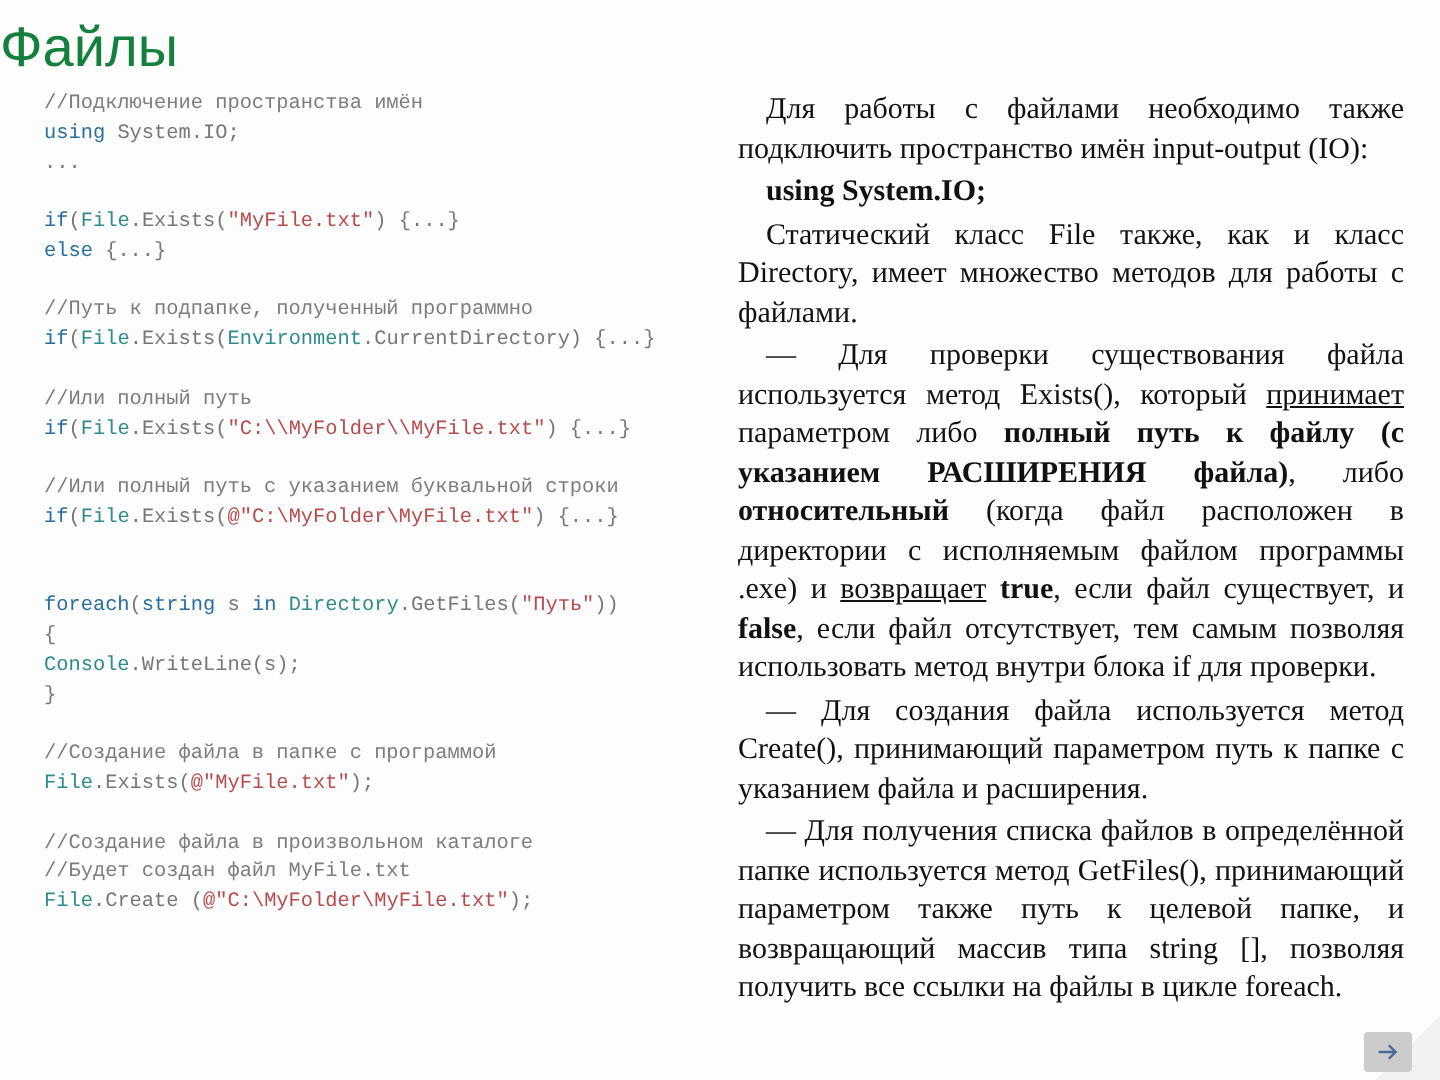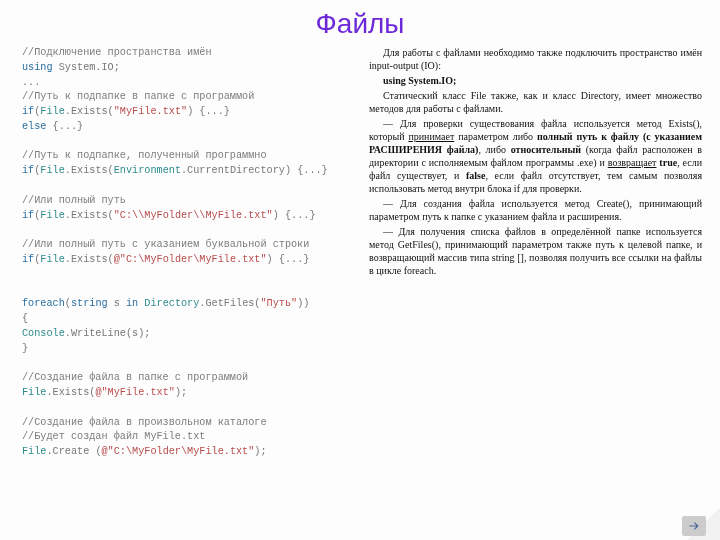--- a/index.html
+++ b/index.html
@@ -11,23 +11,23 @@
     position: relative;
     overflow: hidden;
   }
   .slide {
     width: 720px;
     height: 540px;
     position: relative;
     box-sizing: border-box;
   }
   .title {
-    text-align: center;
+    text-align: left;
     font-size: 28px;
-    color: #6d28d9;
+    color: #15803d;
     font-weight: normal;
     margin: 8px 0 6px 0;
     font-family: "Segoe UI", Arial, sans-serif;
   }
   .columns {
     display: flex;
     padding: 0 18px 0 22px;
     gap: 14px;
     justify-content: space-between;
   }
@@ -38,21 +38,21 @@
     line-height: 1.45;
     color: #777;
   }
   .left .cm { color: #7d7d7d; }
   .left .kw { color: #2a6ea0; }
   .left .ty { color: #2e8b8b; }
   .left .st { color: #b84c4c; }
   .right {
     width: 50%;
     font-family: "Times New Roman", serif;
-    font-size: 10px;
+    font-size: 15px;
     line-height: 1.3;
     color: #111;
     text-align: justify;
   }
   .right p {
     margin: 0 0 2px 0;
     text-indent: 14px;
   }
   .right b { font-weight: bold; }
   .right u { text-decoration: underline; }
@@ -84,21 +84,21 @@
 <body>
 
 <div class="slide">
   <h1 class="title">Файлы</h1>
 
   <div class="columns">
     <div class="left">
 <span class="cm">//Подключение пространства имён</span><br>
 <span class="kw">using</span><span> System.IO;</span><br>
 <span>...</span><br>
-<span class="cm">//Путь к подпапке в папке с программой</span><br>
+<br>
 <span class="kw">if</span><span>(</span><span class="ty">File</span><span>.Exists(</span><span class="st">"MyFile.txt"</span><span>) {...}</span><br>
 <span class="kw">else</span><span> {...}</span><br>
 <br>
 <span class="cm">//Путь к подпапке, полученный программно</span><br>
 <span class="kw">if</span><span>(</span><span class="ty">File</span><span>.Exists(</span><span class="ty">Environment</span><span>.CurrentDirectory) {...}</span><br>
 <br>
 <span class="cm">//Или полный путь</span><br>
 <span class="kw">if</span><span>(</span><span class="ty">File</span><span>.Exists(</span><span class="st">"C:\\MyFolder\\MyFile.txt"</span><span>) {...}</span><br>
 <br>
 <span class="cm">//Или полный путь с указанием буквальной строки</span><br>

